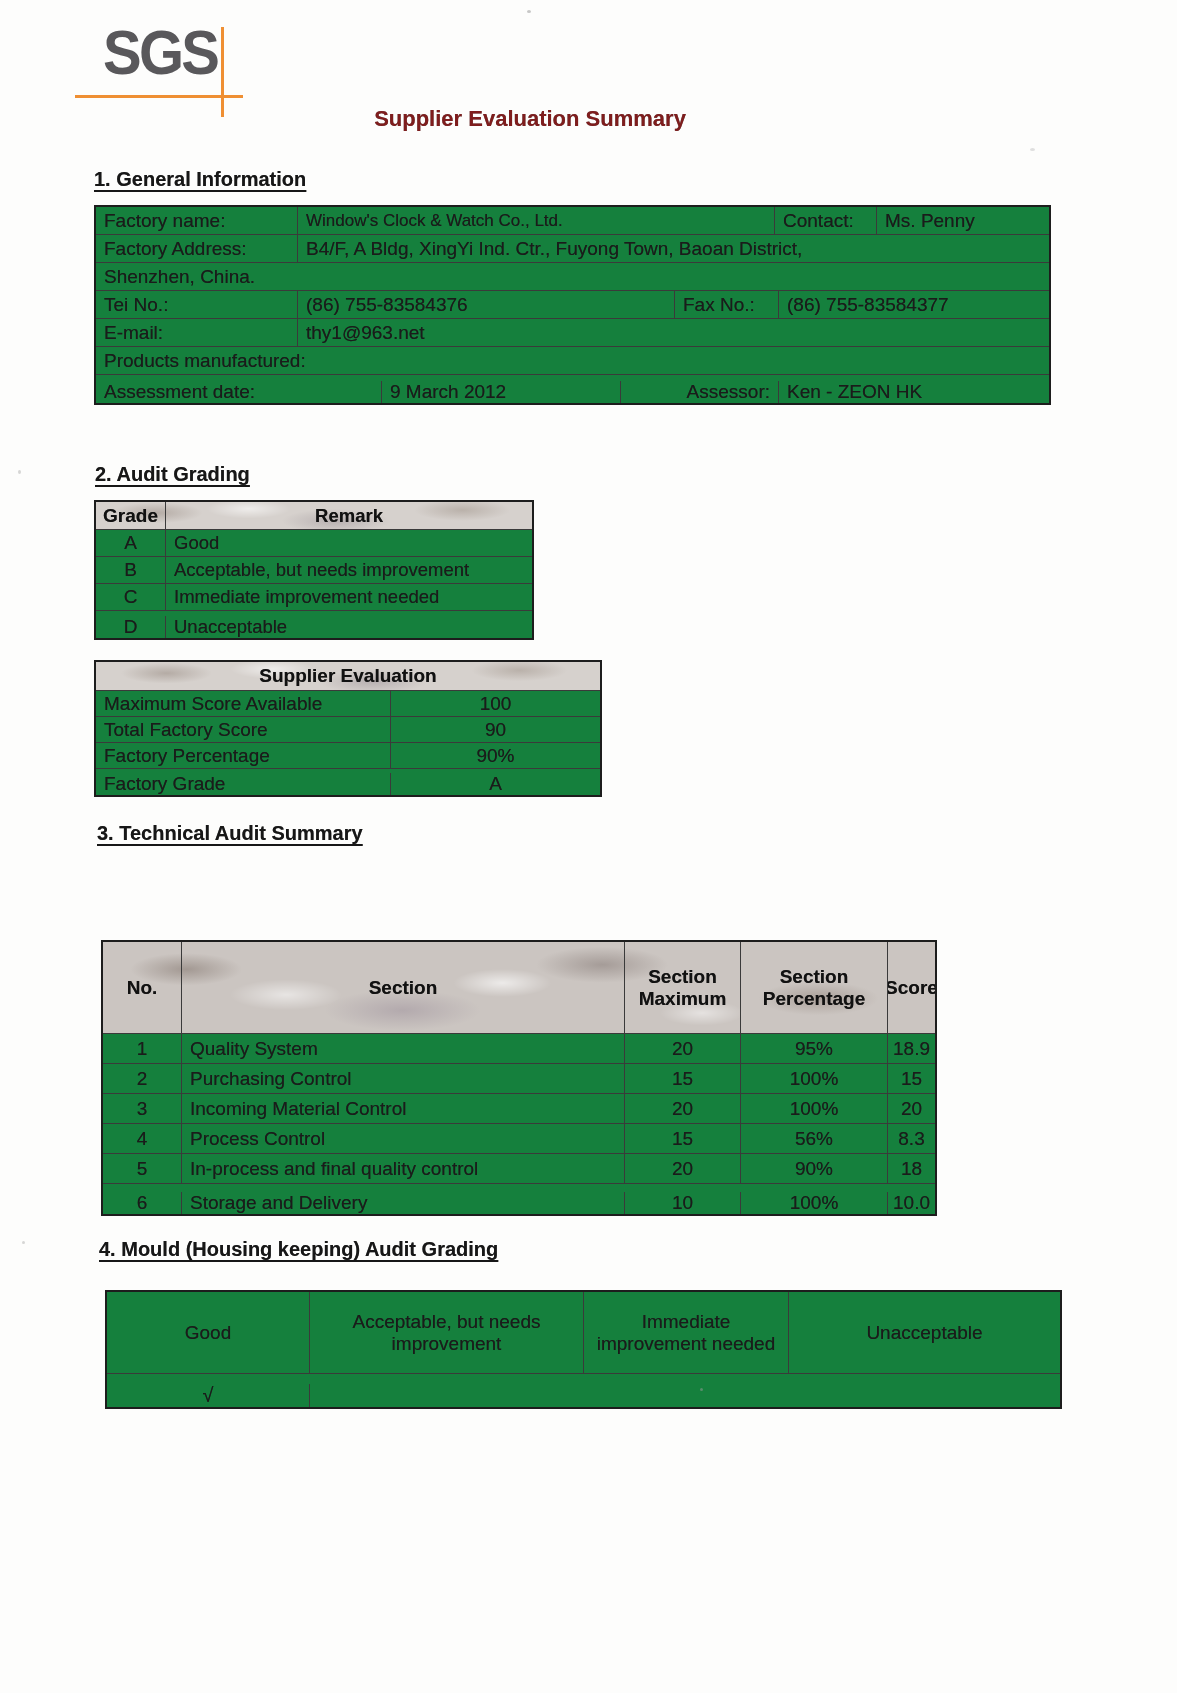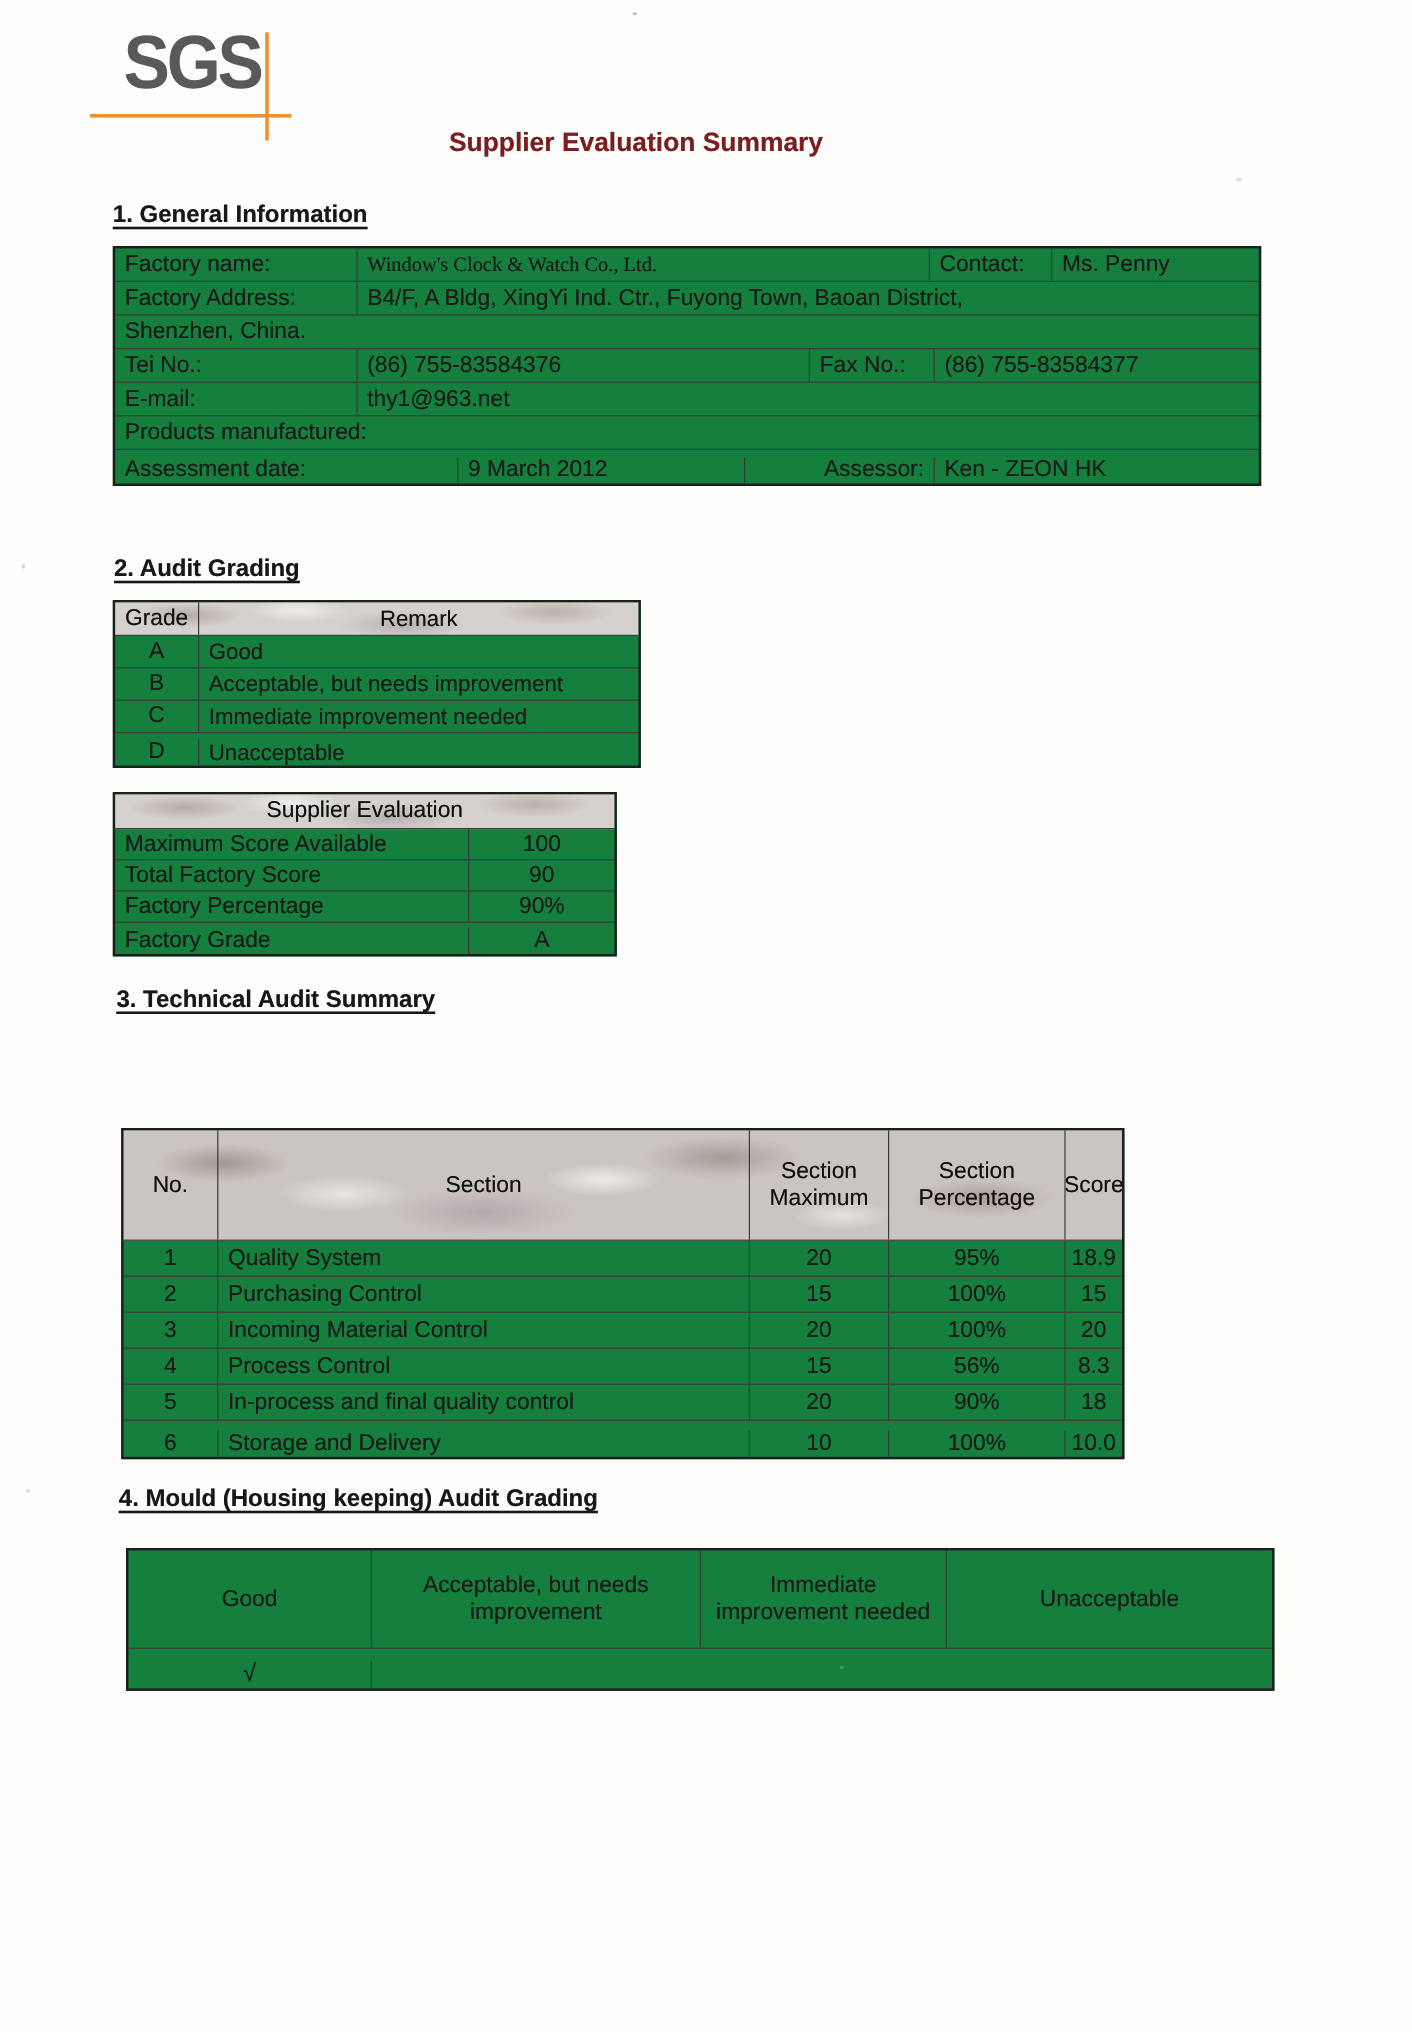--- a/index.html
+++ b/index.html
@@ -63,35 +63,35 @@
       radial-gradient(ellipse 60px 18px at 72% 78%, rgba(255,255,255,.5), rgba(255,255,255,0) 70%);
   }
   .mottle-light {
     background-color:#d6d1cd;
     background-image:
       radial-gradient(ellipse 70px 16px at 14% 40%, rgba(130,115,105,.40), rgba(130,115,105,0) 65%),
       radial-gradient(ellipse 90px 20px at 55% 70%, rgba(120,108,118,.32), rgba(120,108,118,0) 60%),
       radial-gradient(ellipse 80px 18px at 84% 30%, rgba(140,126,114,.38), rgba(140,126,114,0) 60%),
       radial-gradient(ellipse 60px 14px at 35% 25%, rgba(255,255,255,.6), rgba(255,255,255,0) 70%);
   }
-  .hdr { font-weight:normal; color:#111; }
+  .hdr { font-weight:bold; color:#111; }
 
   
   .t1 { left:94px; top:205px; width:957px; }
   .t1 .srow { height:28px; }
 
   
   .t2 { left:94px; top:500px; width:440px; }
   .t2 .srow { height:27px; }
   .t2 .srow.hrow { height:28px; }
   .t2 .c-grade { width:70px; flex:none; }
   .t2 .c-remark { flex:1; font-size:18.5px; }
 
   
-  .tse { left:94px; top:660px; width:420px; }
+  .tse { left:94px; top:660px; width:508px; }
   .tse .srow { height:26px; }
   .tse .srow.hrow { height:29px; }
   .tse .c-lab { width:295px; flex:none; }
   .tse .c-val { flex:1; }
 
   
   .t3 { left:101px; top:940px; width:836px; }
   .t3 .hrow { height:92px; }
   .t3 .srow:not(.hrow) { height:30px; }
   .t3 .c-no  { width:79px;  flex:none; }
@@ -124,21 +124,21 @@
     <span class="logo-vline"></span>
   </div>
 
   <div class="abs doc-title">Supplier Evaluation Summary</div>
 
   <div class="abs sec-heading" style="left:94px; top:168px;">1. General Information</div>
 
   <div class="abs stable t1">
     <div class="srow">
       <div class="scell" style="width:202px;flex:none;">Factory name:</div>
-      <div class="scell sm" style="width:477px;flex:none;font-family:Liberation Serif, serif;">Window's Clock &amp; Watch Co., Ltd.</div>
+      <div class="scell sm" style="width:477px;flex:none;">Window's Clock &amp; Watch Co., Ltd.</div>
       <div class="scell" style="width:102px;flex:none;">Contact:</div>
       <div class="scell" style="flex:1;">Ms. Penny</div>
     </div>
     <div class="srow">
       <div class="scell" style="width:202px;flex:none;">Factory Address:</div>
       <div class="scell" style="flex:1;">B4/F, A Bldg, XingYi Ind. Ctr., Fuyong Town, Baoan District,</div>
     </div>
     <div class="srow">
       <div class="scell" style="flex:1;">Shenzhen, China.</div>
     </div>

